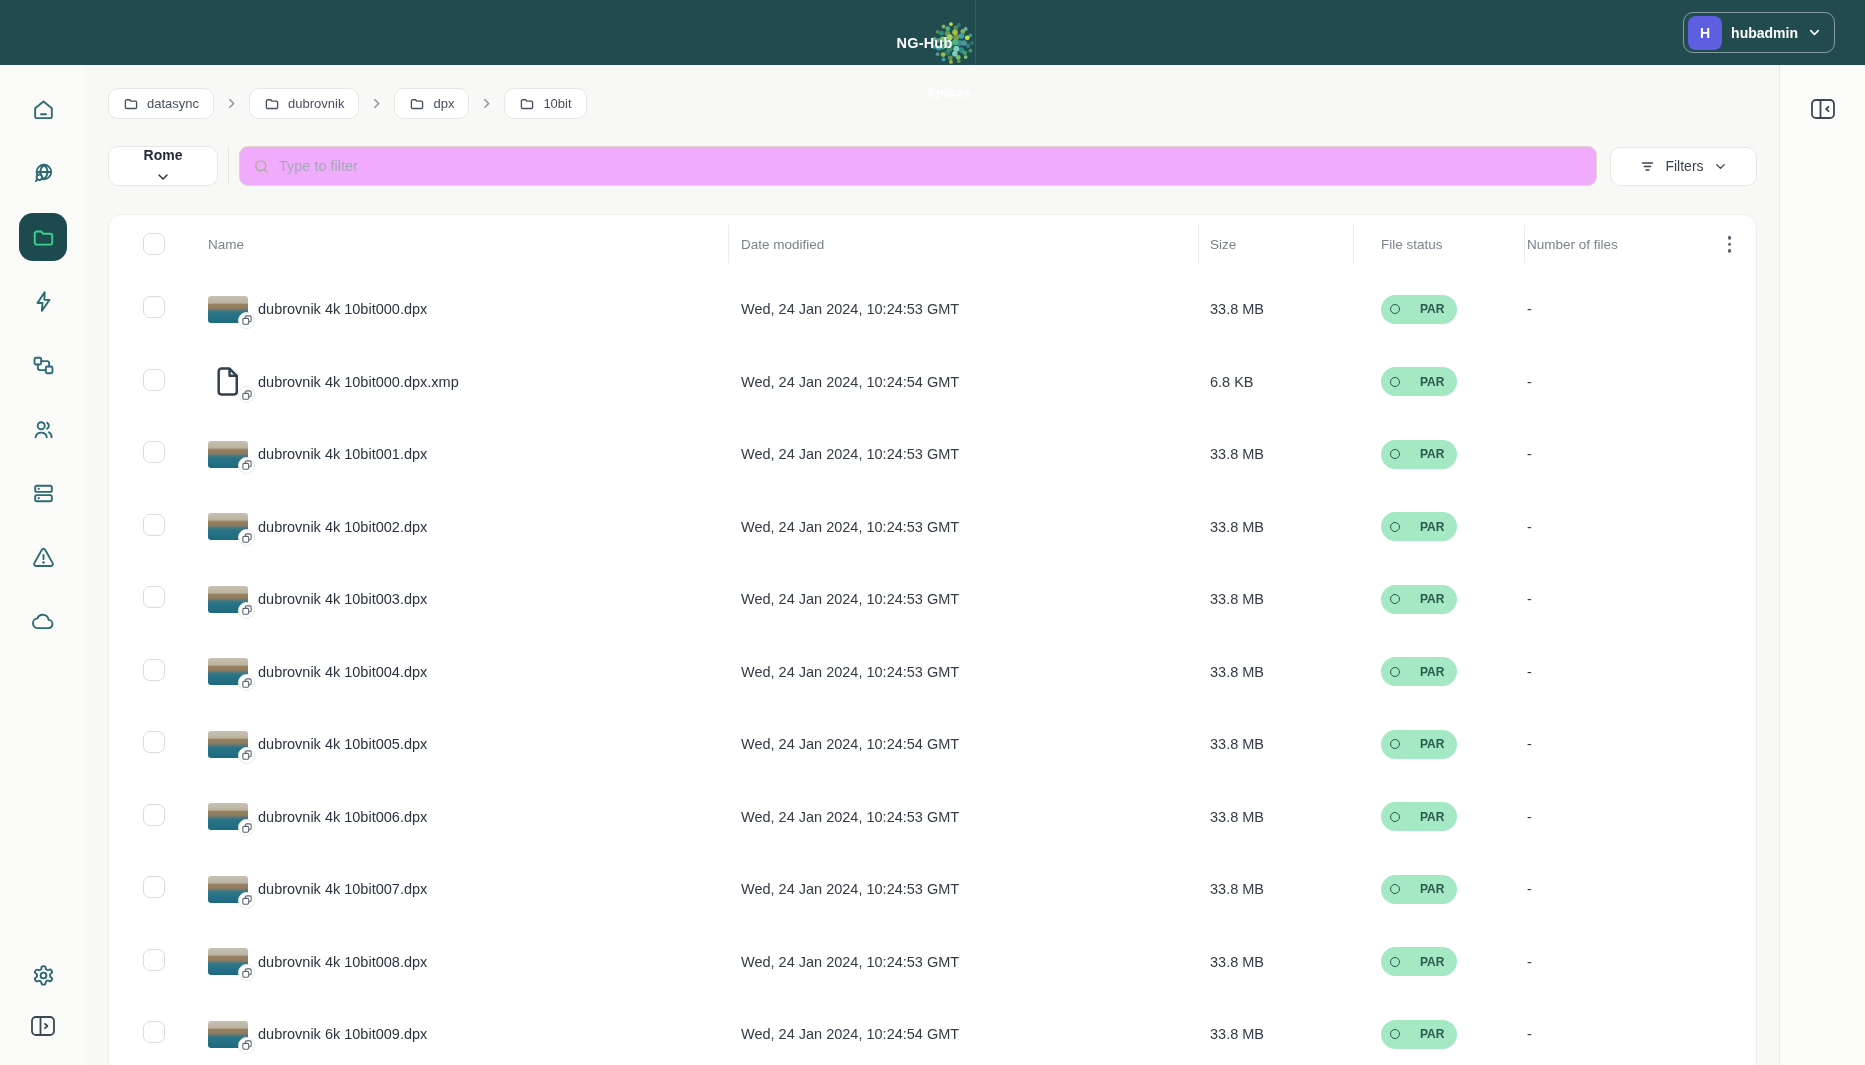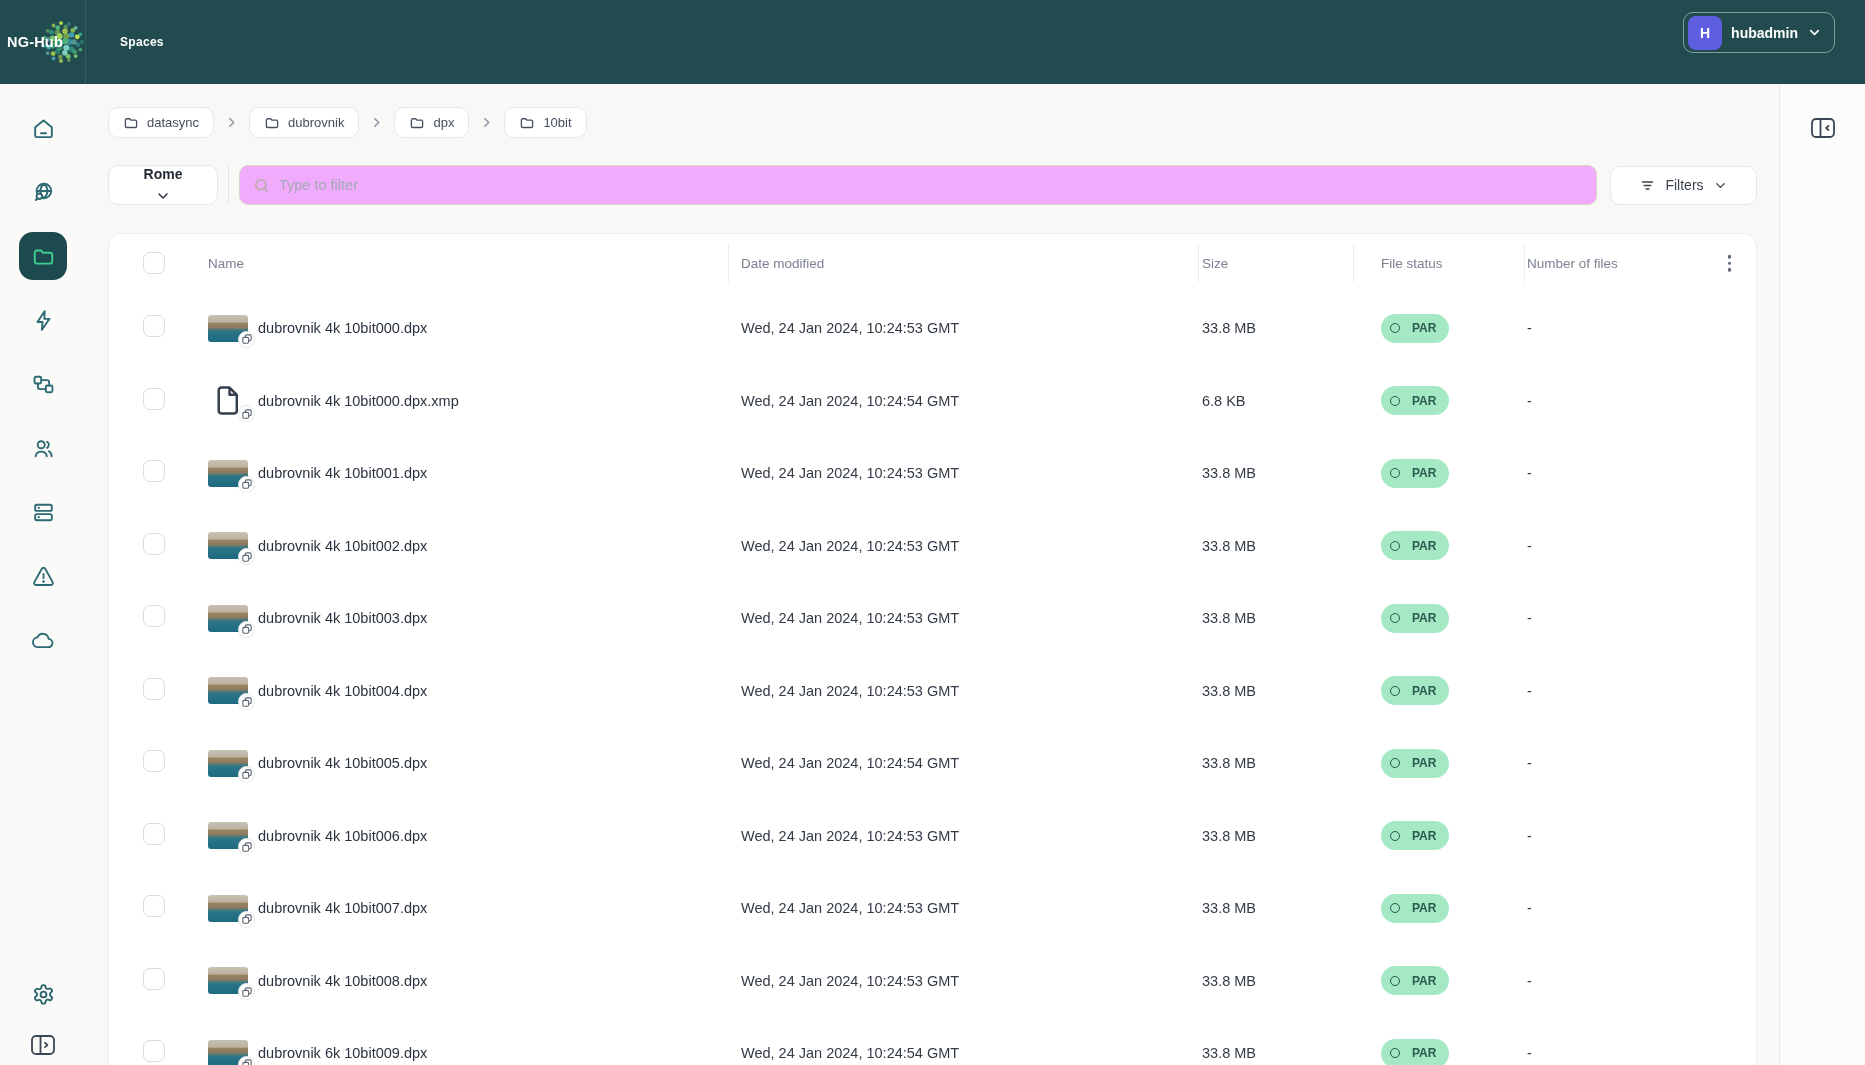--- a/index.html
+++ b/index.html
@@ -1,21 +1,21 @@
 <!DOCTYPE html>
 <html><head>
 <meta charset="utf-8">
 <style>
   * { margin:0; padding:0; box-sizing:border-box; }
   html,body { width:1865px; height:1065px; overflow:hidden; }
   body { font-family:"Liberation Sans","DejaVu Sans",sans-serif; background:#f8f8f6; color:#2c3440; }
   .page { position:relative; width:1865px; height:1065px; overflow:hidden; }
 
   
-  .topbar { position:relative; height:84px; background:#224b4f; display:flex; align-items:center; }
+  .topbar { position:relative; height:65px; background:#224b4f; display:flex; align-items:center;flex-direction:column; }
   .logo { position:relative; width:86px; height:100%; flex:0 0 86px; border-right:1px solid rgba(255,255,255,0.10); }
   .logo-text { position:absolute; left:7px; top:50%; transform:translateY(-50%); color:#fff; font-size:14.5px; font-weight:bold; letter-spacing:.2px; z-index:2; }
   .logo-globe { position:absolute; right:-2px; top:50%; transform:translateY(-50%); z-index:1; }
   .topbar-title { margin-left:34px; color:#fff; font-size:12px; font-weight:bold; letter-spacing:.3px; }
   .user-chip { position:absolute; right:30px; top:12px; height:41px; display:flex; align-items:center; gap:9px; padding:3px 12px 3px 4px; border:1px solid rgba(255,255,255,0.45); border-radius:10px; background:transparent; cursor:pointer; }
   .avatar { width:34px; height:34px; border-radius:8px; background:#5d5fe0; color:#fff; font-size:14px; font-weight:bold; display:flex; align-items:center; justify-content:center; }
   .user-name { color:#fff; font-size:14px; font-weight:bold; }
 
   
   .body-row { display:flex; height:1000px; }
@@ -43,38 +43,38 @@
   .search input::placeholder { color:#a3a9b3; }
   .filters-btn { width:147px; height:39px; margin-left:13px; background:#fff; border:1px solid #e7e7e4; border-radius:10px; display:flex; align-items:center; justify-content:center; gap:9px; font-size:14px; color:#3a424e; cursor:pointer; font-family:inherit; }
 
   
   .card { position:relative; margin-top:28px; height:880px; background:#fff; border:1px solid #eeeeec; border-radius:14px; overflow:hidden; }
   .t-head { position:relative; display:flex; height:58px; }
   .t-head .hlabel { font-size:13.5px; color:#7b8290; }
   .c-check { width:99px; padding-left:34px; flex:0 0 99px; }
   .c-name  { width:520px; flex:0 0 520px; display:flex; align-items:center; }
   .c-date  { width:470px; flex:0 0 470px; padding-left:13px; }
-  .c-size  { width:155px; flex:0 0 155px; padding-left:4px; }
+  .c-size  { width:155px; flex:0 0 155px; padding-left:12px; }
   .c-status{ width:171px; flex:0 0 171px; padding-left:28px; }
   .c-files { flex:1 1 auto; padding-left:3px; }
   .th { position:relative; height:100%; display:flex; align-items:center; }
   .th.divided::before { content:''; position:absolute; left:0; top:10px; bottom:10px; width:1px; background:#ececea; }
   .dots { position:absolute; right:21px; top:50%; transform:translateY(-50%); background:none; border:none; cursor:pointer; display:flex; flex-direction:column; gap:3px; padding:4px; }
   .dots i { width:3.5px; height:3.5px; border-radius:50%; background:#5c6573; }
 
   .checkbox { display:inline-block; width:22px; height:22px; background:#fff; border:1.5px solid #d8dbe0; border-radius:7px; cursor:pointer; }
 
   .t-row { display:flex; align-items:center; height:72.5px; cursor:pointer; }
   .file-visual { position:relative; width:40px; margin-right:10px; display:flex; align-items:center; justify-content:center; }
   .thumb { width:40px; height:27px; border-radius:3px;
     background:linear-gradient(180deg,#c6c2b4 0%,#bdb2a0 26%,#98825f 31%,#8c7a61 47%,#4b7a7c 54%,#2a7488 63%,#1d6a80 100%); }
   .overlay-badge { position:absolute; right:-7px; bottom:-6px; width:17px; height:17px; background:#fff; border:1px solid #e8e8e6; border-radius:50%; display:flex; align-items:center; justify-content:center; }
   .fname { font-size:14.5px; color:#2a3340; }
   .cell-text { font-size:14.5px; color:#333b47; }
-  .badge { display:inline-flex; align-items:center; gap:12px; height:29px; padding:0 13px 0 9px; border-radius:999px; background:#a4e8c4; color:#2a5a50; font-size:12px; font-weight:bold; }
+  .badge { display:inline-flex; align-items:center; gap:20px; height:29px; padding:0 13px 0 9px; border-radius:999px; background:#a4e8c4; color:#2a5a50; font-size:12px; font-weight:bold; }
   .badge-ic { width:10px; height:10px; border:1.6px solid #2a5a50; border-radius:50%; display:inline-block; }
 </style>
 </head>
 <body>
 
 <div class="page">
 
   <header class="topbar">
     <div class="logo">
       <svg class="logo-globe" id="dotGlobe" width="48" height="48" viewBox="0 0 48 48">

